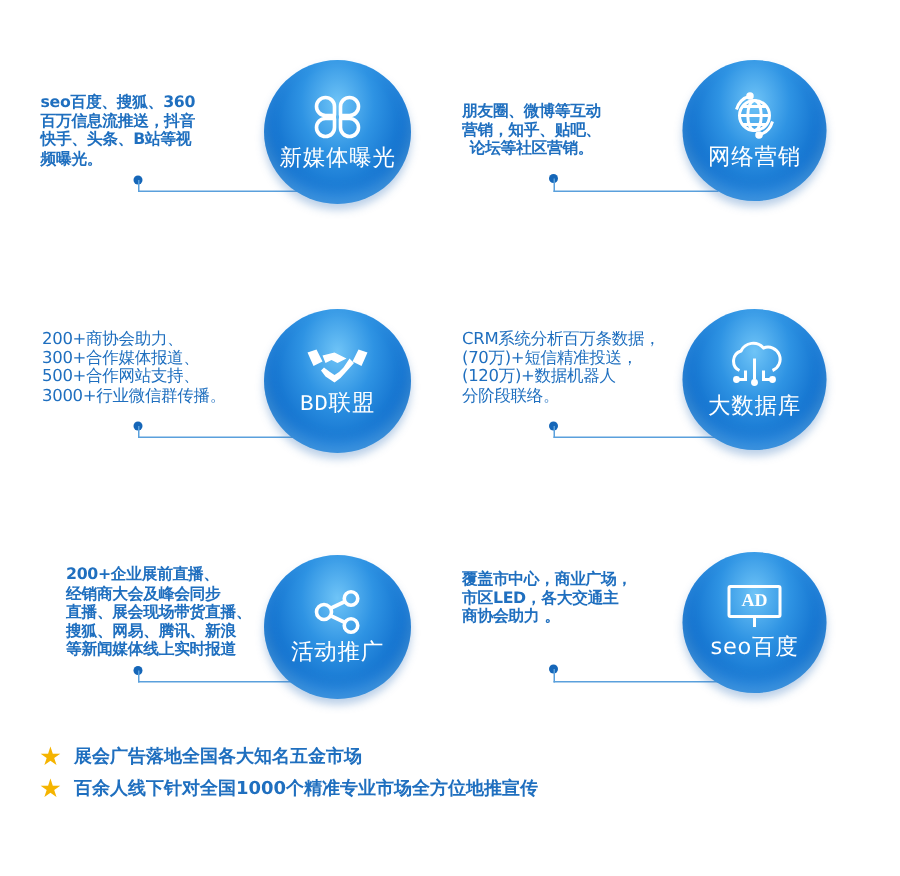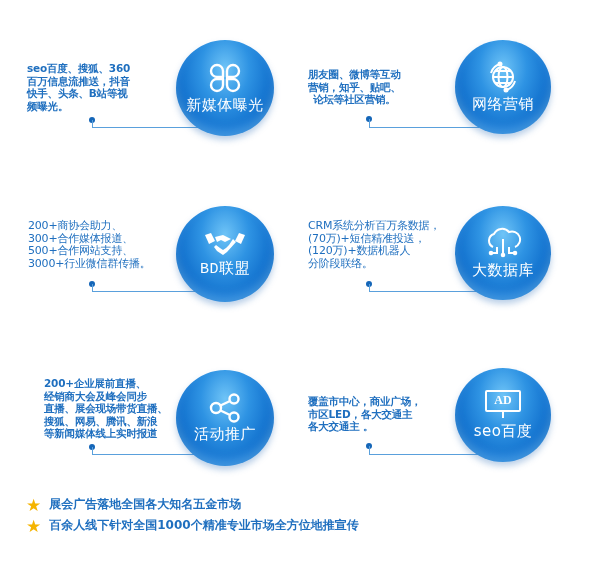--- a/index.html
+++ b/index.html
@@ -132,24 +132,24 @@
       <circle cx="26" cy="6" r="4.5"></circle>
       <circle cx="26" cy="24" r="4.5"></circle>
       <line x1="12.5" y1="12.5" x2="22" y2="8"></line>
       <line x1="12.5" y1="17.5" x2="22" y2="22"></line>
     </svg>
     <div class="label">活动推广</div>
   </div>
 </div>
 
 <div>
-  <div class="desc" style="left:308px; top:395px;">
+  <div class="desc" style="left:308px; top:380px;">
     <div>覆盖市中心，商业广场，</div>
     <div>市区LED，各大交通主</div>
-    <div>各大交通主 。</div>
+    <div>商协会助力 。</div>
   </div>
   <div class="dot" style="left:366px; top:443px;"></div>
   <div class="connector-v" style="left:369px; top:446px; height:9px;"></div>
   <div class="connector" style="left:369px; top:454px; width:110px;"></div>
   <div class="bubble" style="left:455px; top:368px; width:96px; height:94px;">
     <div style="position:relative; width:40px; height:30px;">
       <div style="width:36px; height:22px; border:2.4px solid #fff; border-radius:2px; margin:0 auto; display:flex; align-items:center; justify-content:center; box-sizing:border-box;">
         <span style="font-size:12px; font-weight:bold; color:#fff; font-family:Liberation Serif, serif;">AD</span>
       </div>
       <div style="width:2px; height:6px; background:#fff; margin:0 auto;"></div>

